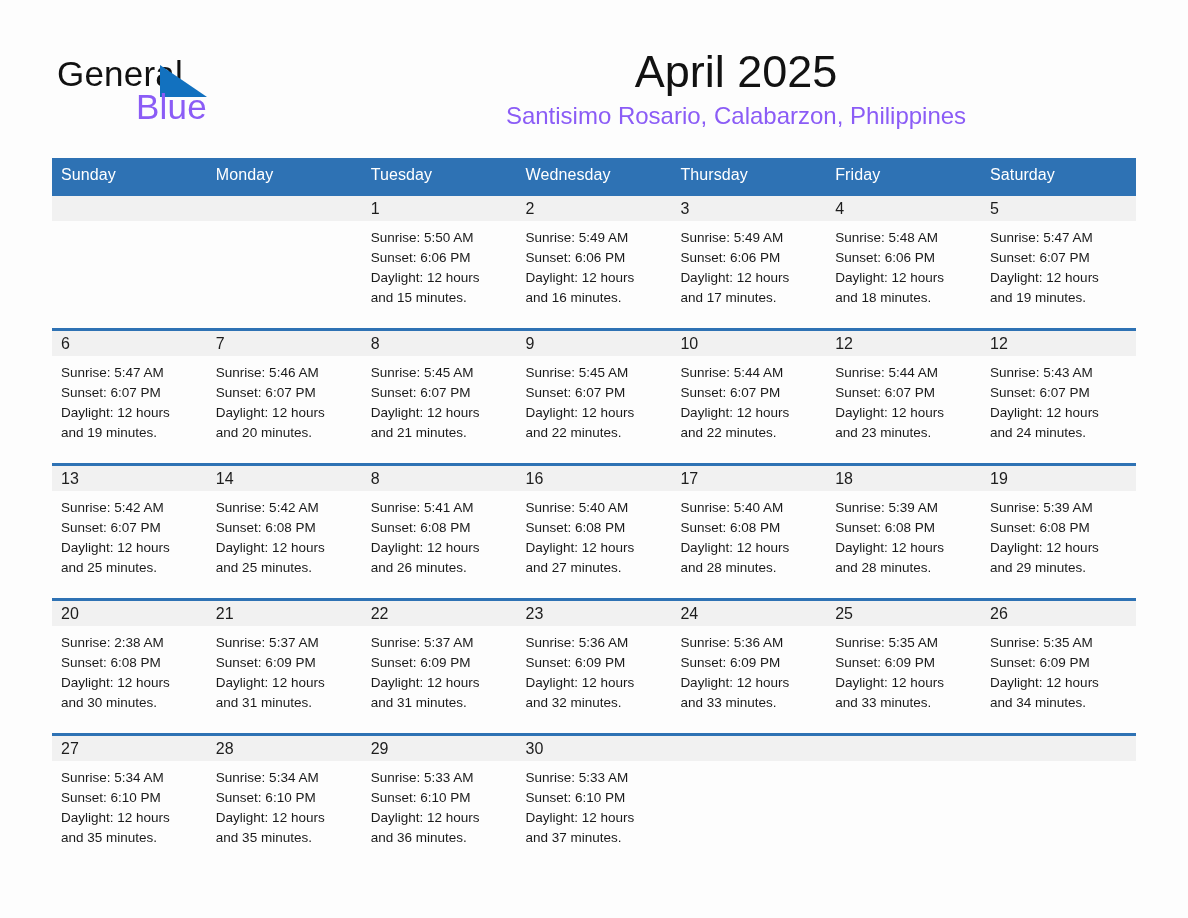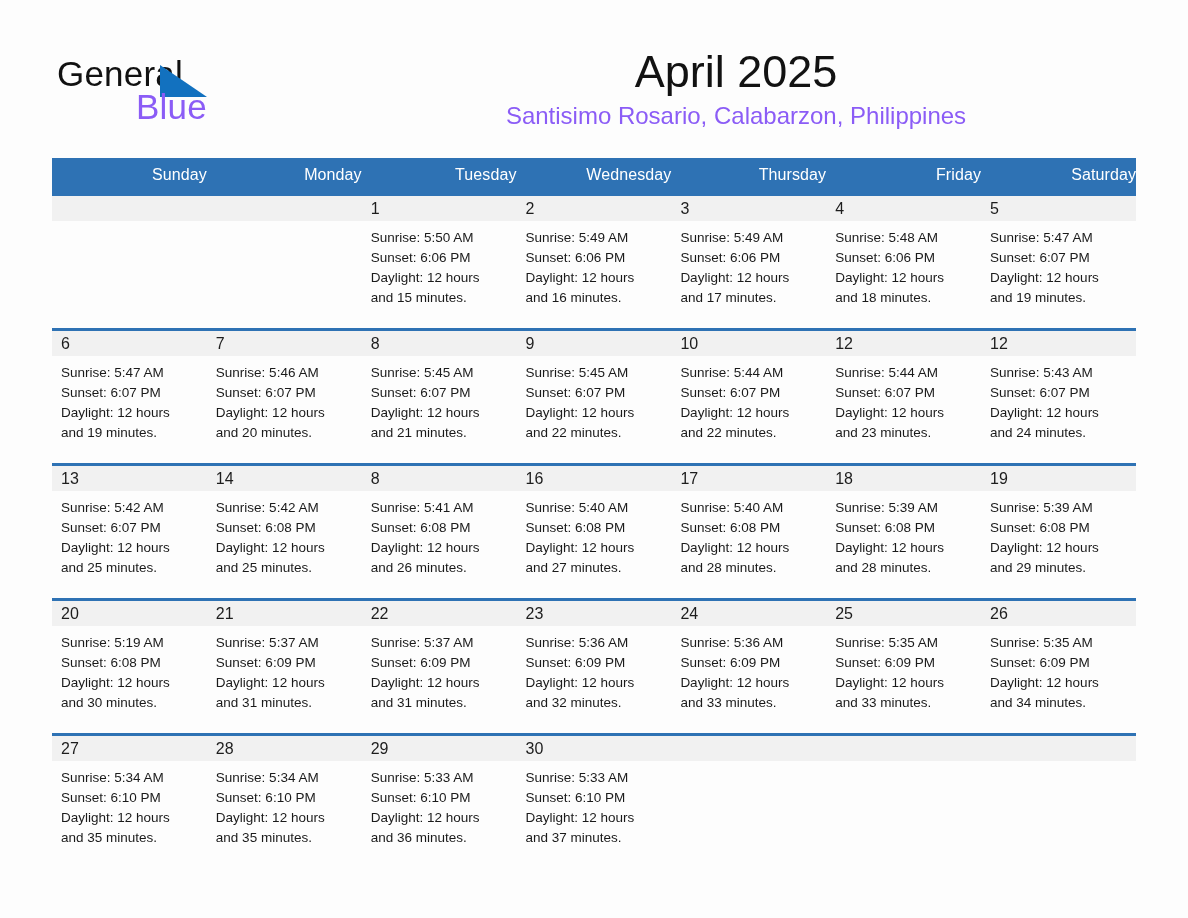--- a/index.html
+++ b/index.html
@@ -102,21 +102,21 @@
     border-collapse: collapse;
     table-layout: fixed;
   }
   .calendar col { width: 154.85px; }
 
   .calendar thead th {
     background: #2e72b4;
     color: #ffffff;
     font-size: 16px;
     font-weight: 400;
-    text-align: right;
+    text-align: left;
     padding: 8px 0 9px 9px;
     height: 16px;
     line-height: 18px;
     letter-spacing: 0.1px;
   }
 
   .week-row > td {
     vertical-align: top;
     padding: 0;
     border-top: 3px solid #2e72b4;
@@ -417,21 +417,21 @@
                 <div>and 29 minutes.</div>
               </div>
             </div>
           </td>
         </tr>
         <tr class="week-row">
           <td>
             <div class="cell">
               <div class="daynum">20</div>
               <div class="info">
-                <div>Sunrise: 5:19 AM</div>
+                <div>Sunrise: 2:38 AM</div>
                 <div>Sunset: 6:08 PM</div>
                 <div>Daylight: 12 hours</div>
                 <div>and 30 minutes.</div>
               </div>
             </div>
           </td>
           <td>
             <div class="cell">
               <div class="daynum">21</div>
               <div class="info">

